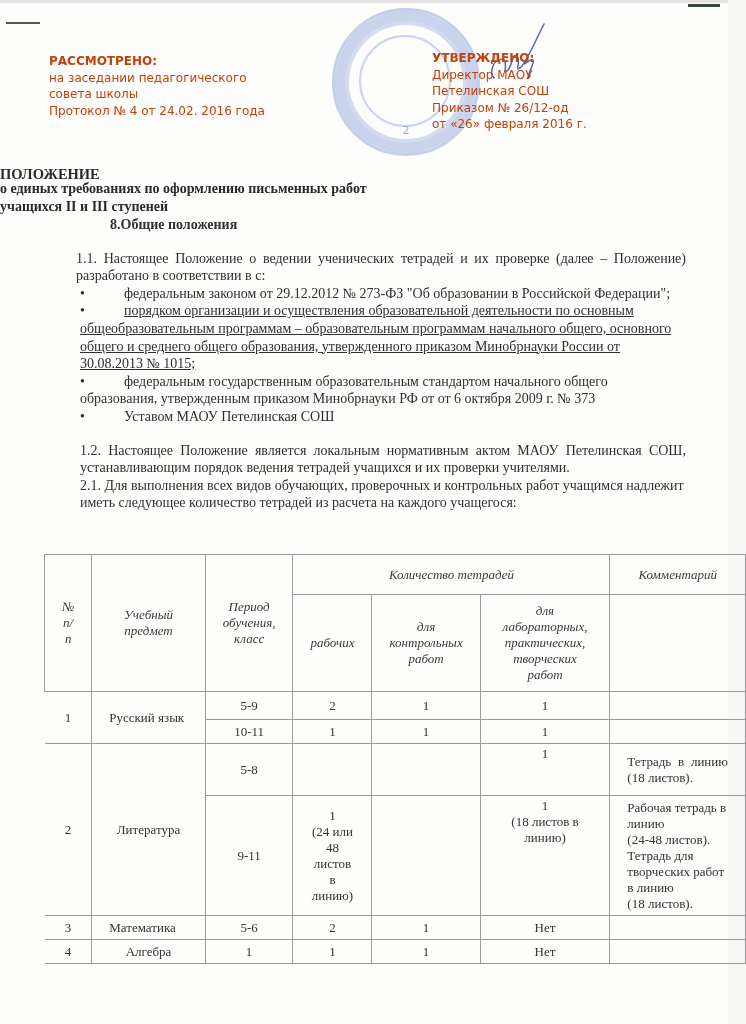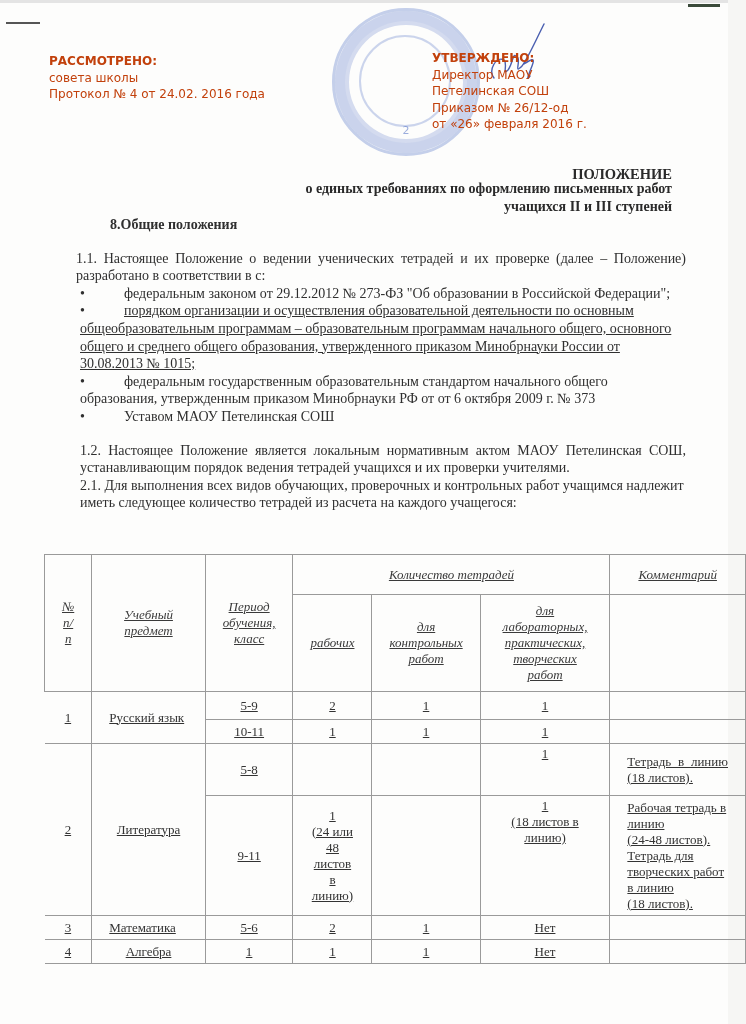--- a/index.html
+++ b/index.html
@@ -25,36 +25,36 @@
       border: 3px solid rgba(90,120,200,0.35);
       box-shadow: inset 0 0 0 10px rgba(120,150,215,0.10), inset 0 0 0 14px rgba(90,120,200,0.25);
     }
     .stamp-inner {
       position: absolute; left: 24px; top: 24px; width: 88px; height: 88px; border-radius: 50%;
       border: 2px solid rgba(90,120,200,0.30);
     }
     .stamp-num { position: absolute; left: 0; width: 100%; bottom: 16px; text-align: center; font-family: "DejaVu Sans", sans-serif; font-size: 11px; color: rgba(90,120,200,0.6); }
     .signature { position: absolute; left: 484px; top: 20px; width: 70px; height: 70px; }
 
-    .title-block { position: absolute; left: 0; width: 672px; text-align: right; font-weight: bold; font-size: 14px; }
+    .title-block { position: absolute; left: 0; width: 672px; text-align: left; font-weight: bold; font-size: 14px; }
     .title-main { top: 166px; font-size: 14.5px; }
     .title-sub1 { top: 181px; }
     .title-sub2 { top: 199px; }
 
     .body-text { position: absolute; left: 80px; width: 606px; font-size: 14px; line-height: 17.6px; color: #2f2f2f; }
     .section-head { font-weight: bold; }
     .justify { text-align: justify; text-align-last: left; margin-top: 16px; }
     .bullet { display: flex; }
     .bullet .dot { width: 44px; flex: none; }
 
     table.notebooks {
       position: absolute; left: 44px; top: 554px; border-collapse: collapse;
       font-size: 13px; color: #333; table-layout: fixed;
     }
-    table.notebooks td, table.notebooks th { border: 1px solid #9a9a9a; padding: 2px 17px; text-align: center; vertical-align: middle; font-weight: normal; line-height: 16px; text-decoration: underline; }
+    table.notebooks td, table.notebooks th { border: 1px solid #9a9a9a; padding: 2px 17px; text-align: center; vertical-align: middle; font-weight: normal; line-height: 16px; }
     table.notebooks th { font-style: italic; font-size: 13px; color: #3a3a3a; }
     table.notebooks td.left { text-align: left; }
     table.notebooks td.comment { text-align: left; }
     table.notebooks td.first-col { border-left: none; }
   </style>
 </head>
 <body>
 
 <div class="scan-top"></div>
 <div class="scan-mark-tl"></div>
@@ -65,20 +65,21 @@
   <div class="stamp-inner"></div>
   <div class="stamp-num">2</div>
 </div>
 
 <svg class="signature" viewBox="0 0 70 70">
   <path d="M10 58 C 4 50, 12 36, 20 40 C 24 44, 18 56, 24 50 C 30 42, 28 30, 34 38 C 36 44, 30 54, 38 46 C 44 38, 50 24, 60 4 M 40 44 C 46 40, 52 36, 48 46 C 44 56, 42 62, 46 56" fill="none" stroke="#4a5fb0" stroke-width="1.4" stroke-linecap="round"></path>
 </svg>
 
 <div class="approval approval-left">
   <div class="head">РАССМОТРЕНО:</div>
+  <div>на заседании педагогического</div>
   <div>совета школы</div>
   <div>Протокол № 4 от 24.02. 2016 года</div>
 </div>
 
 <div class="approval approval-right">
   <div class="head">УТВЕРЖДЕНО:</div>
   <div>Директор МАОУ</div>
   <div>Петелинская СОШ</div>
   <div>Приказом № 26/12-од</div>
   <div>от «26»  февраля 2016 г.</div>

